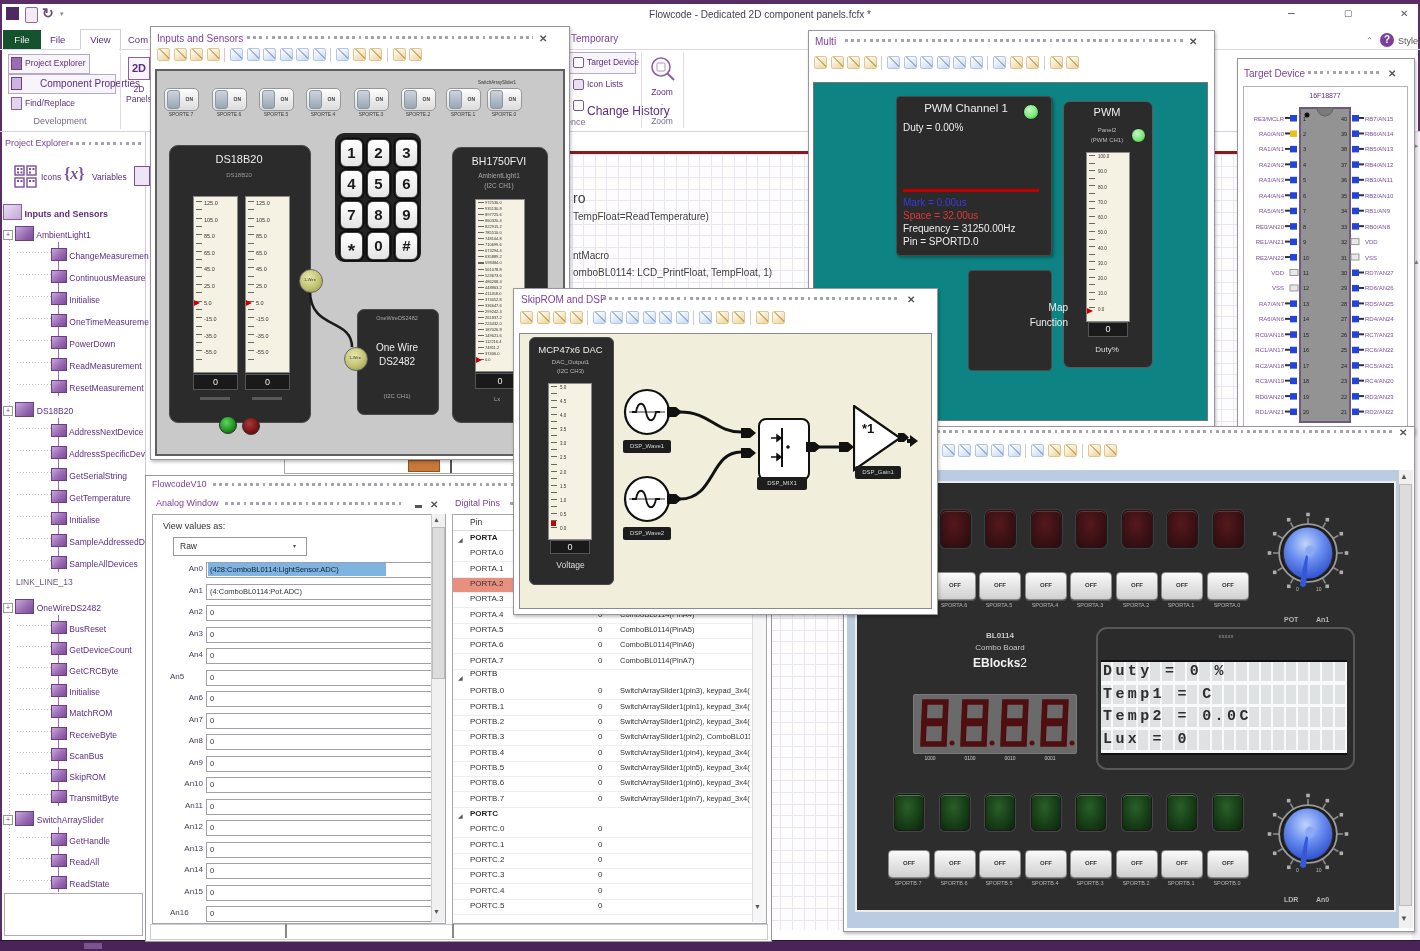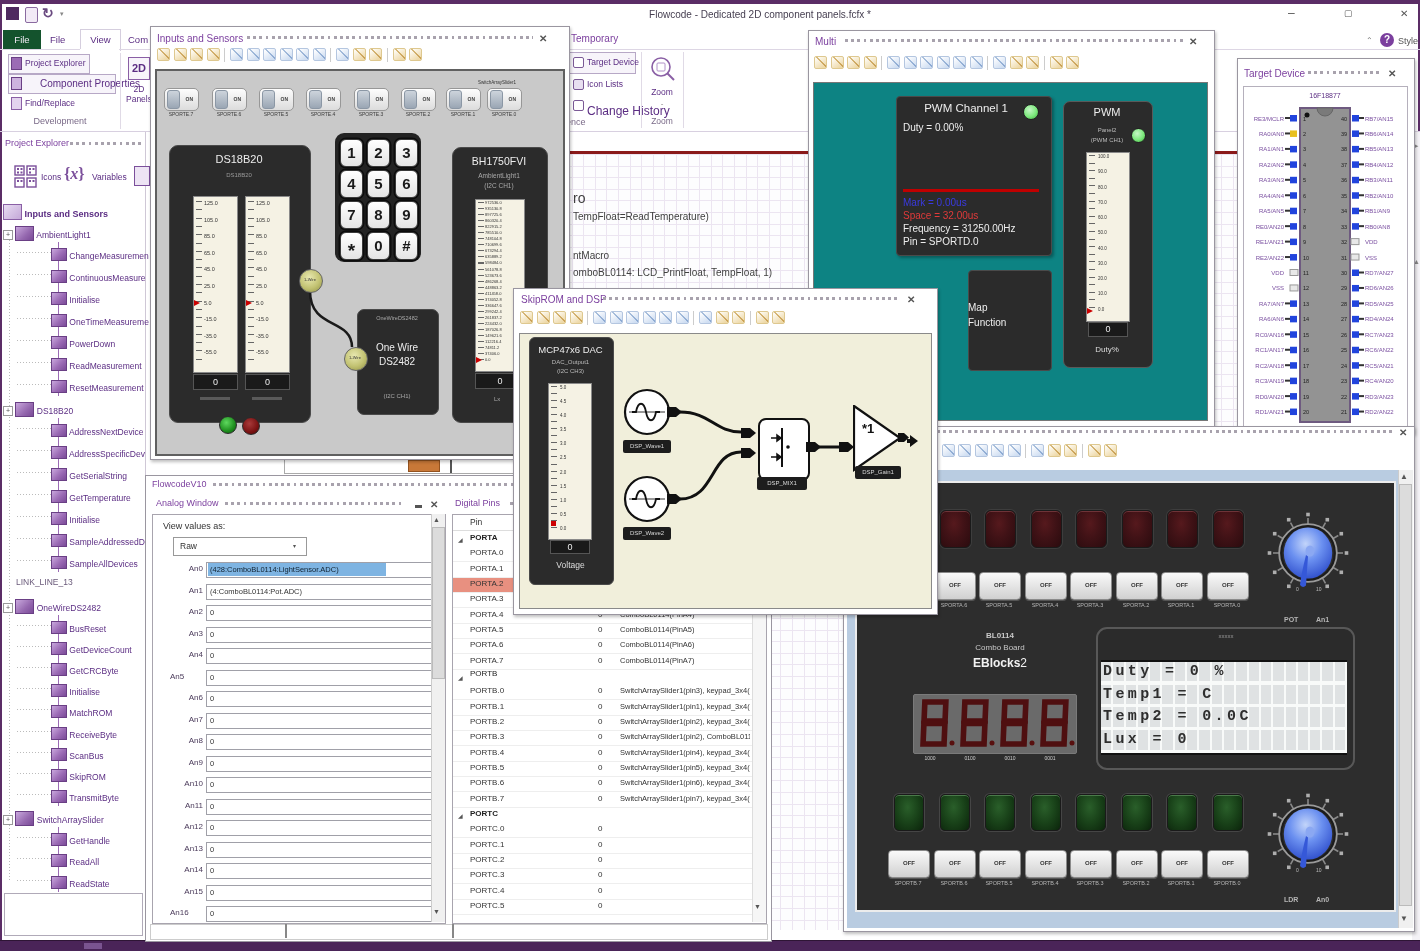--- a/index.html
+++ b/index.html
@@ -420,21 +420,21 @@
     <div style="height:15.27px">30.0</div>
     <div style="height:15.27px">20.0</div>
     <div style="height:15.27px">10.0</div>
     <div style="height:15.27px">0.0</div>
   </div>
 <div class="abs" style="left:1089px;top:155px;width:6px;height:160px;background-image:repeating-linear-gradient(to bottom,#666 0 1px,transparent 1px 7.6px)"></div>
 <div class="abs" style="left:1087px;top:308px;width:0;height:0;border-top:3.5px solid transparent;border-bottom:3.5px solid transparent;border-left:6px solid #cc0000"></div>
 <div class="sval" style="left:1088px;top:322px;width:38px;height:13px;line-height:13px">0</div>
 <div class="abs" style="left:1063px;top:345px;width:88px;text-align:center;font-size:8px;color:#ddd">Duty%</div>
 <div class="dkp" style="left:968px;top:270px;width:82px;height:99px;border-radius:4px"></div>
-<div class="abs wht" style="left:968px;top:300px;width:100px;text-align:left;font-size:10px;line-height:15px">Map<br>Function</div>
+<div class="abs wht" style="left:968px;top:300px;width:100px;text-align:right;font-size:10px;line-height:15px">Map<br>Function</div>
 <div class="win" style="left:843px;top:426px;width:570px;height:504px"></div>
 <div class="abs dots" style="left:850px;top:430px;width:546px"></div>
 <div class="abs xbtn" style="left:1399px;top:428px">✕</div>
 <div class="abs" style="left:852px;top:444px;white-space:nowrap"><span class="ic icY"></span><span class="ic icY"></span><span class="ic icY"></span><span class="ic icY"></span><span class="icsep"></span><span class="ic icB"></span><span class="ic icB"></span><span class="ic icB"></span><span class="ic icB"></span><span class="ic icB"></span><span class="ic icB"></span><span class="icsep"></span><span class="ic icB"></span><span class="ic icY"></span><span class="ic icY"></span><span class="icsep"></span><span class="ic icY"></span><span class="ic icY"></span></div>
 <div class="abs" style="left:847px;top:470px;width:551px;height:458px;background:#b9cce1"></div>
 <div class="abs" style="left:855px;top:481px;width:537px;height:427px;background:#2d2d2d;border:2px solid #ececec"></div>
 <div class="abs" style="left:1398px;top:470px;width:14px;height:458px;background:#f0f0f0;border-left:1px solid #ccc"></div>
 <div class="abs" style="left:1400px;top:472px;font-size:8px;color:#555">▲</div>
 <div class="abs" style="left:1400px;top:914px;font-size:8px;color:#555">▼</div>
 <div class="abs" style="left:1399px;top:484px;width:11px;height:420px;background:#dcdcdc;border:1px solid #bbb"></div>

